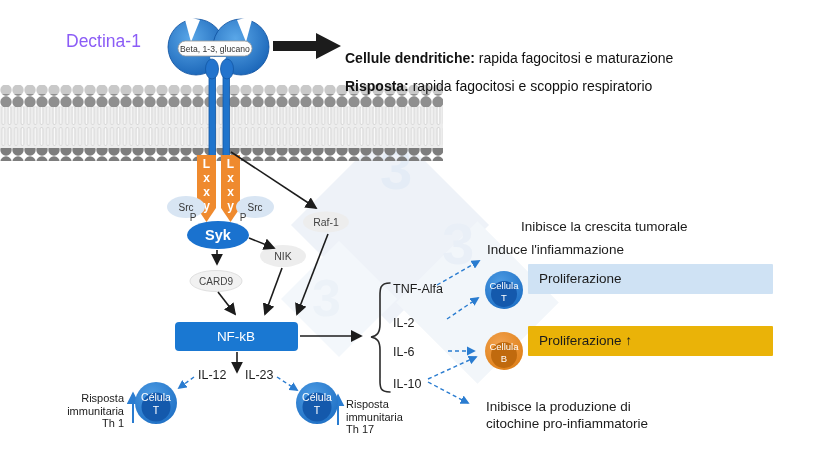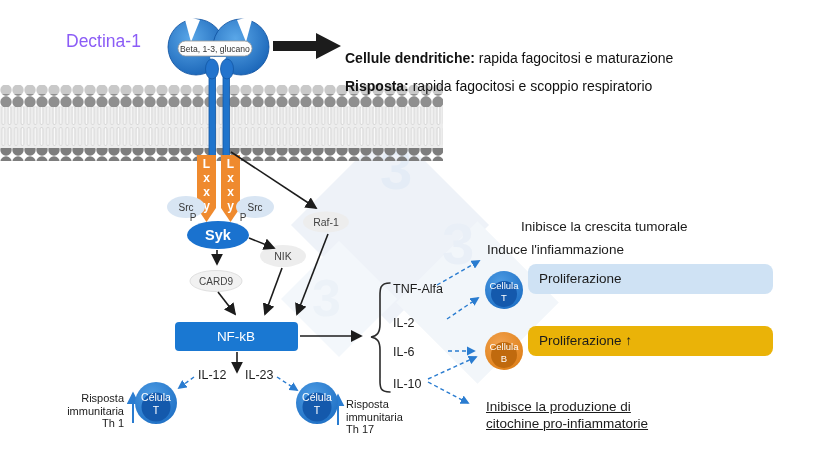--- a/index.html
+++ b/index.html
@@ -9,21 +9,21 @@
   }
   .abs{position:absolute;}
   
   .wm-diamond{position:absolute;transform:rotate(45deg);}
   .wm-three{position:absolute;font-weight:bold;font-family:"Liberation Sans",sans-serif;line-height:1;}
   
   .dectina{left:66px;top:31px;font-size:17.5px;color:#8b5cf6;}
   .hdr{left:345px;top:16px;width:450px;font-size:14px;line-height:28px;color:#111;margin-top:28px;}
   .hdr b{font-weight:bold;}
   .stmt{font-size:13.5px;color:#1b1b1b;line-height:16.5px;}
-  .obox{font-size:13.5px;line-height:21.5px;color:#1b1b1b;padding:4px 11px;border-radius:8px;}
+  .obox{font-size:13.5px;line-height:21.5px;color:#1b1b1b;padding:4px 11px;border-radius:1px;}
   .tbox{left:528px;top:264px;width:223px;background:#cfe2f4;}
   .bbox{left:528px;top:326px;width:223px;background:#eab308;}
   .resp{font-size:11px;line-height:12.5px;color:#1b1b1b;}
   .th1{left:50px;top:392px;width:74px;text-align:right;}
   .th17{left:346px;top:398px;width:92px;text-align:left;}
   svg{position:absolute;left:0;top:0;}
   svg text{font-family:"Liberation Sans", sans-serif;}
 </style>
 </head>
 <body>
@@ -211,21 +211,21 @@
   <div class="abs stmt" style="left:487px;top:242px;">Induce l'infiammazione</div>
 
   <div class="abs obox tbox">
     <div>Proliferazione</div>
   </div>
 
   <div class="abs obox bbox">
     <div>Proliferazione ↑</div>
   </div>
 
-  <div class="abs stmt" style="left:486px;top:399px;text-decoration:underline;">
+  <div class="abs stmt" style="left:486px;top:399px;">
     <div>Inibisce la produzione di</div>
     <div>citochine pro-infiammatorie</div>
   </div>
 
   <div class="abs resp th1">
     <div>Risposta</div>
     <div>immunitaria</div>
     <div>Th 1</div>
   </div>
 

